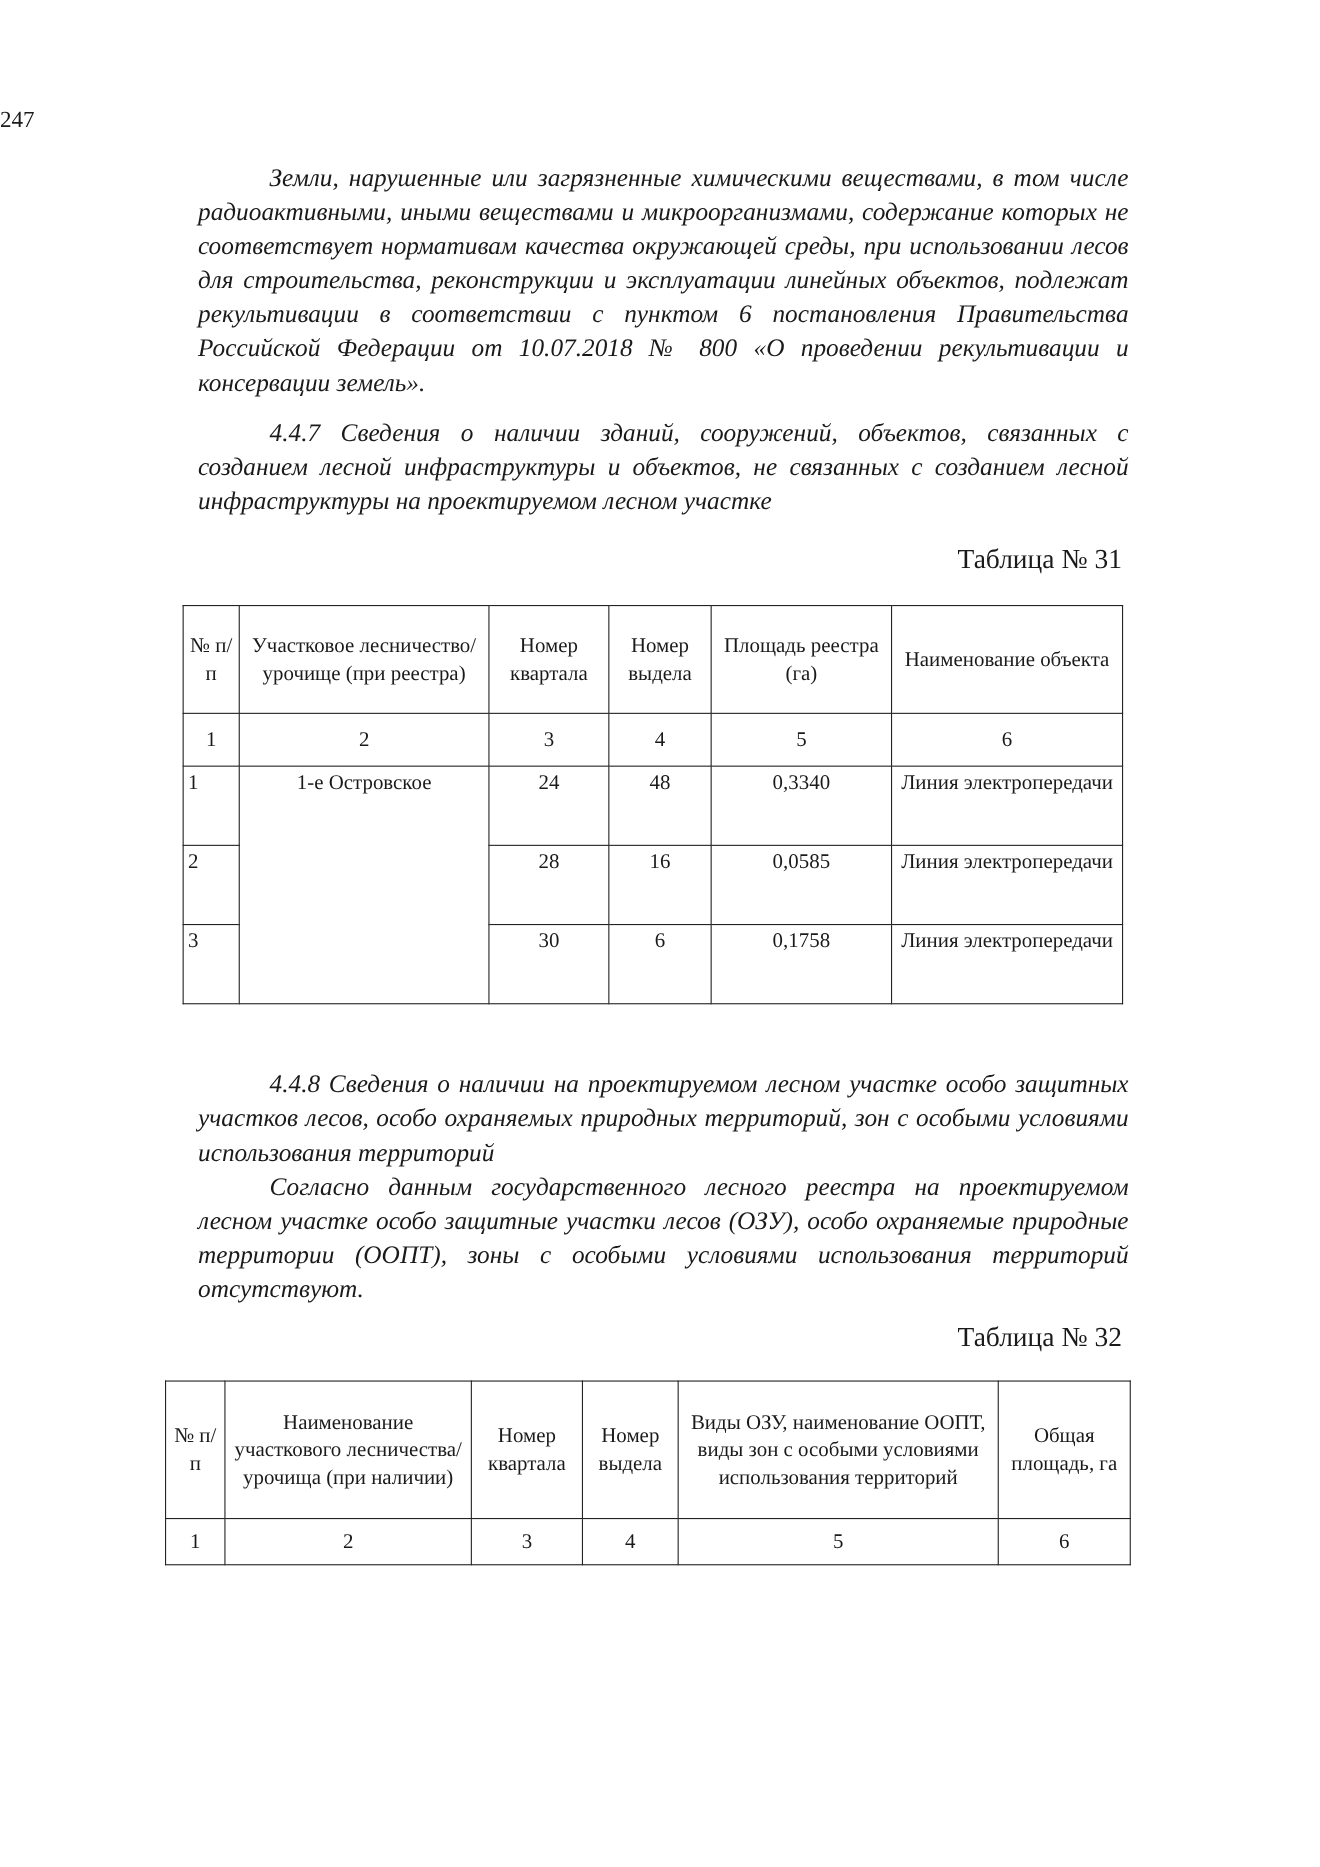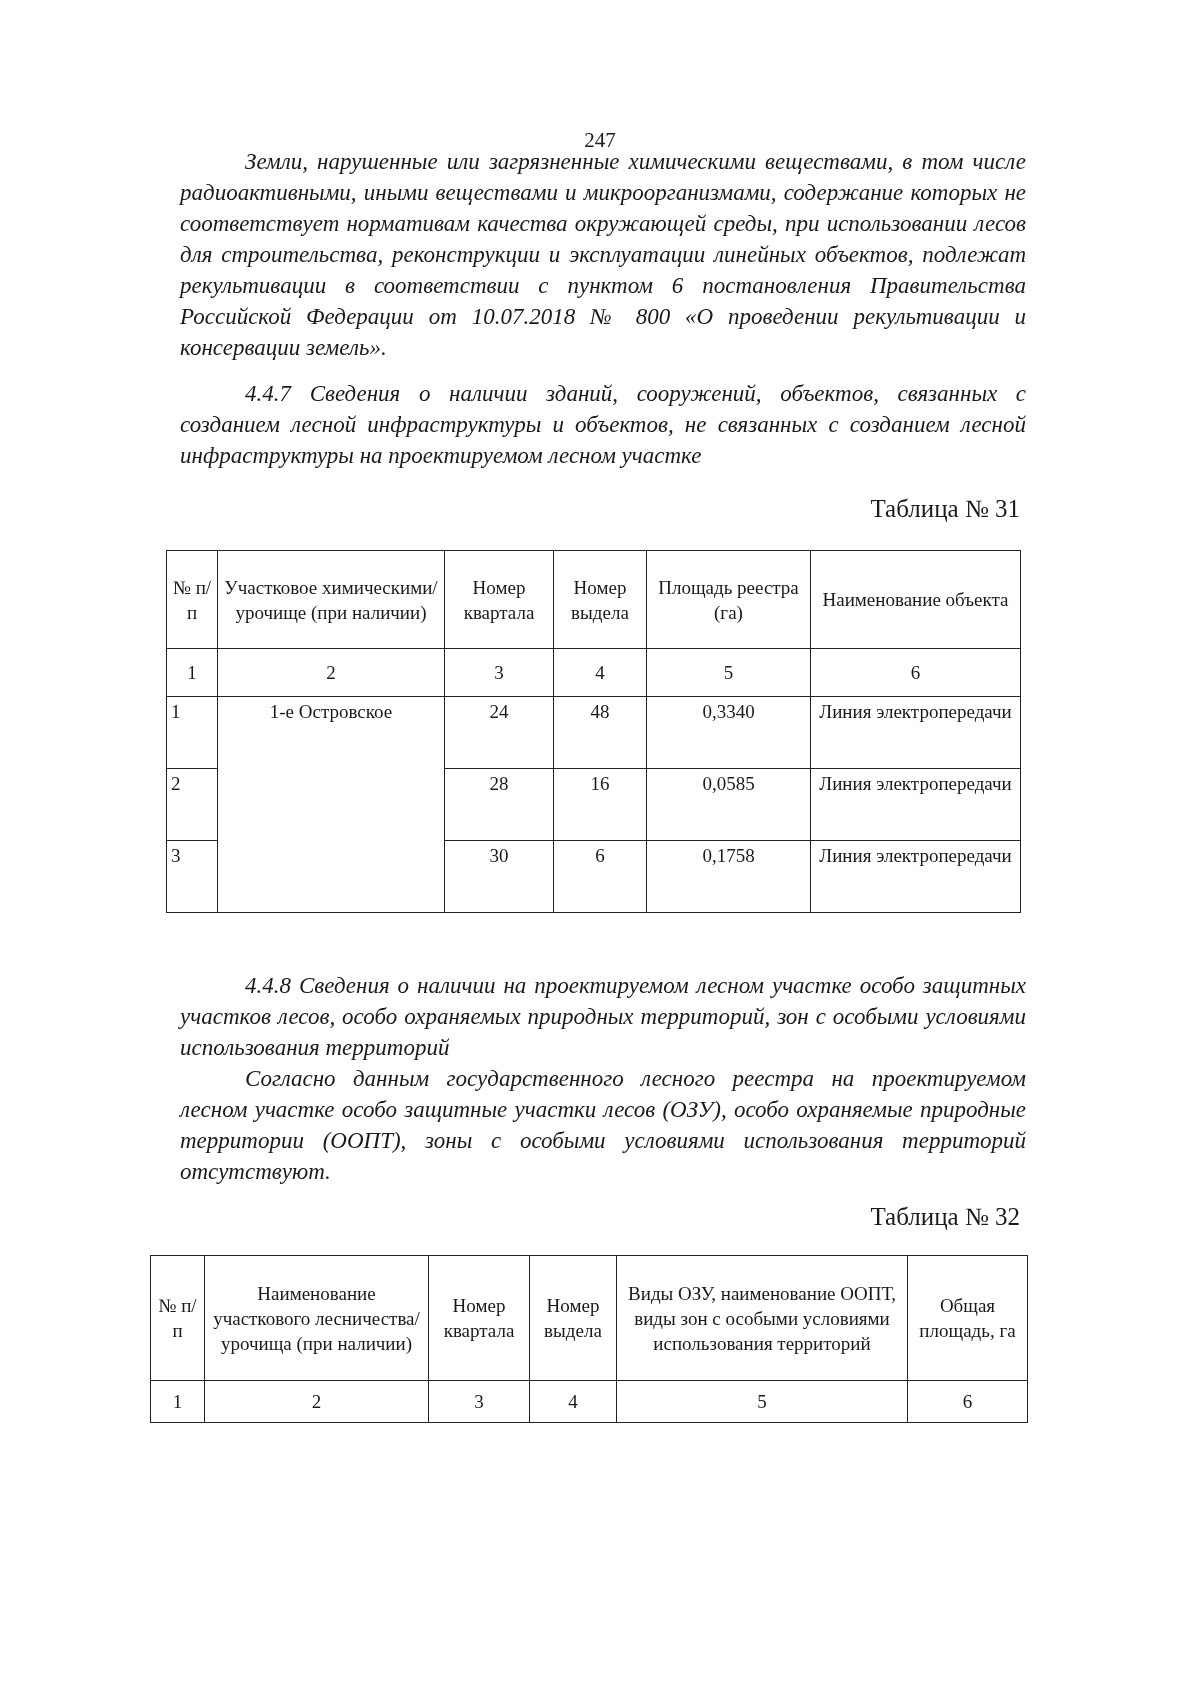--- a/index.html
+++ b/index.html
@@ -1,18 +1,18 @@
 <!DOCTYPE html>
 <html><head>
 <meta charset="utf-8">
 <style>
   html,body{margin:0;padding:0;background:#fff;}
   body{width:1200px;height:1697px;position:relative;font-family:"Liberation Serif","DejaVu Serif",serif;color:#1a1a1a;font-size:23px;}
   .abs{position:absolute;}
-  .pagenum{left:0;width:1200px;top:96px;text-align:center;font-size:21px;margin-top:32px;}
+  .pagenum{left:0;width:1200px;top:96px;font-size:21px;}
   .para{left:180px;width:846px;line-height:31px;text-align:justify;}
   .para p{margin:0;text-indent:65px;font-style:italic;}
   .tlabel{right:180px;font-size:25px;}
   table{border-collapse:collapse;position:absolute;font-size:19px;}
   td,th{border:1.5px solid #222;text-align:center;vertical-align:middle;font-weight:normal;padding:2px 4px;line-height:25px;}
   td.top{vertical-align:top;}
   td.left{text-align:left;}
 </style>
 </head>
 <body>
@@ -26,21 +26,21 @@
 <div class="abs para" style="top:378px;">
   <p>4.4.7 Сведения о наличии зданий, сооружений, объектов, связанных с созданием лесной инфраструктуры и объектов, не связанных с созданием лесной инфраструктуры на проектируемом лесном участке</p>
 </div>
 
 <div class="abs tlabel" style="top:495px;">Таблица № 31</div>
 
 <table style="left:166px;top:550px;width:855px;">
   <tbody>
       <tr style="height:98px;">
     <th style="width:42px;">№ п/п</th>
-    <th style="width:218px;">Участковое химическими/урочище (при наличии)</th>
+    <th style="width:218px;">Участковое лесничество/урочище (при реестра)</th>
     <th style="width:100px;">Номер квартала</th>
     <th style="width:84px;">Номер выдела</th>
     <th style="width:155px;">Площадь реестра (га)</th>
     <th>Наименование объекта</th>
   </tr>
   <tr style="height:48px;">
     <td>1</td>
     <td>2</td>
     <td>3</td>
     <td>4</td>

